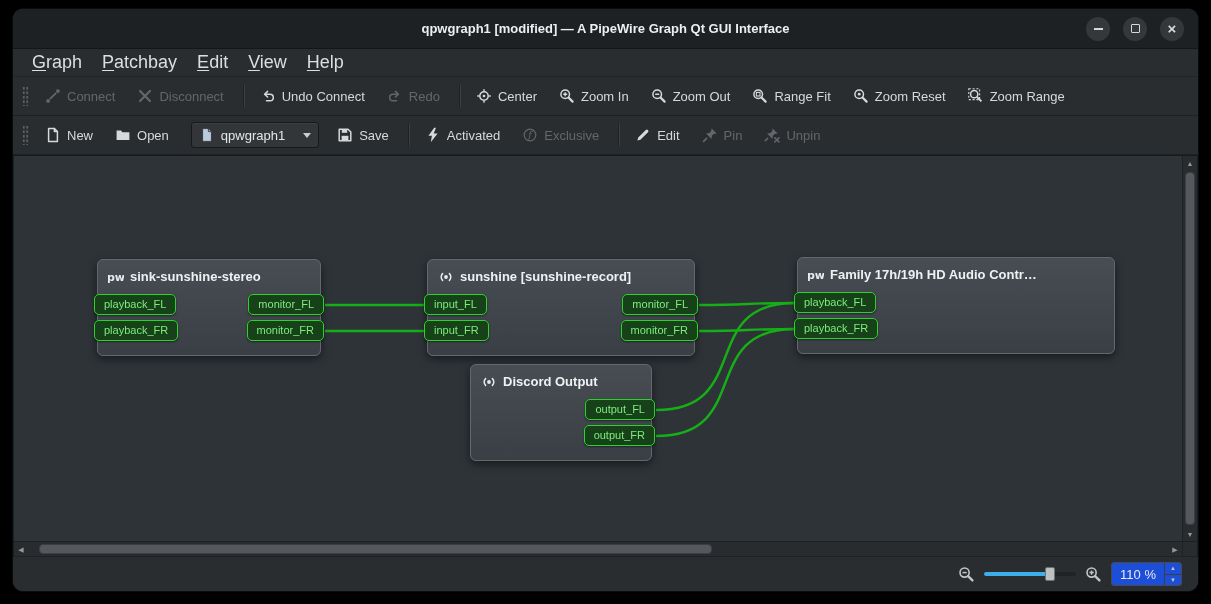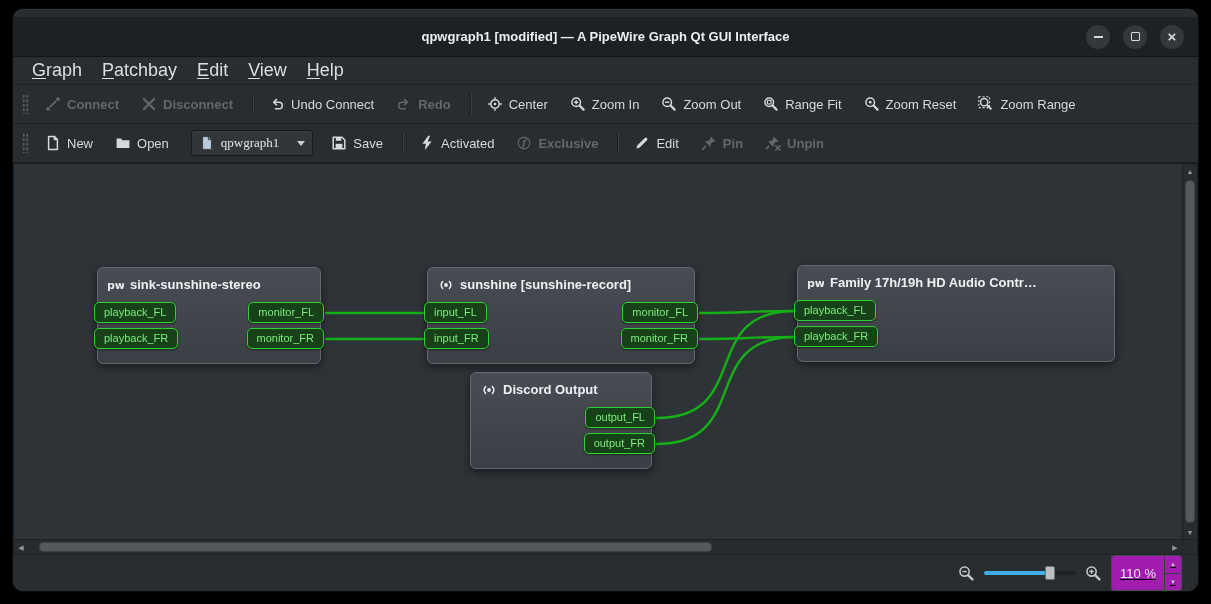--- a/index.html
+++ b/index.html
@@ -11,42 +11,42 @@
     -webkit-font-smoothing:antialiased;
   }
   .window {
     position:absolute; left:12px; top:8px; width:1187px; height:584px;
     background:#2a2d30; border-radius:11px; overflow:hidden;
     display:flex; flex-direction:column;
     border:1px solid #0b0c0d;
     box-shadow: inset 0 0 0 1px rgba(255,255,255,0.04);
   }
   
-  .titlebar { flex:0 0 40px; background:#1e2123; position:relative; display:flex; align-items:center; border-bottom:1px solid #141617;margin-top:8px; }
+  .titlebar { flex:0 0 40px; background:#1e2123; position:relative; display:flex; align-items:center; border-bottom:1px solid #141617; }
   .title { position:absolute; left:0; right:0; text-align:center; color:#eceef0; font-weight:bold; font-size:13px; pointer-events:none; }
   .winbtns { margin-left:auto; display:flex; gap:13px; padding-right:14px; z-index:2; }
   .winbtn { width:24px; height:24px; border-radius:50%; background:#35383a; display:flex; align-items:center; justify-content:center; color:#d6d9db; }
   .glyph-min { width:9px; height:2px; background:currentColor; display:block; }
   .glyph-max { width:9px; height:9px; border:1.5px solid currentColor; display:block; border-radius:1px; }
   .glyph-close { font-size:15px; line-height:1; font-weight:bold; }
   
   .menubar { flex:0 0 27px; background:#2a2d2f; border-bottom:1px solid #212426; display:flex; align-items:center; padding-left:10px; gap:2px; }
   .menu-item { color:#dcdfe1; font-size:18px; padding:3px 9px; border-radius:3px; }
   .menu-item u { text-decoration:underline; text-underline-offset:2px; }
   
   .toolbar { flex:0 0 39px; background:#2a2d2f; border-bottom:1px solid #1e2123; display:flex; align-items:center; padding-left:7px; }
   .tb-handle { width:7px; height:20px; margin:0 7px 0 2px;
     background-image:radial-gradient(circle,#5c6064 1px,transparent 1.3px);
     background-size:3.5px 4.5px; }
   .tb-btn { display:flex; align-items:center; gap:6px; color:#d6d9db; font-size:13px; padding:6px 9px; margin-right:4px; border-radius:3px; white-space:nowrap; }
-  .tb-btn.disabled { color:#63676b;font-weight:bold; }
+  .tb-btn.disabled { color:#63676b; }
   .tb-sep { width:0; height:22px; border-left:1px solid #1f2224; border-right:1px solid #3c4043; margin:0 6px; }
   .icn { width:16px; height:16px; display:inline-flex; flex:0 0 auto; }
   .icn svg { display:block; }
-  .combo { display:flex; align-items:center; gap:6px; background:#323639; border:1px solid #17191b; border-radius:3px; padding:4px 7px; margin:0 9px; color:#e3e6e8; font-size:13px; box-shadow:inset 0 1px 0 rgba(255,255,255,.05);font-family:Liberation Serif, serif; }
+  .combo { display:flex; align-items:center; gap:6px; background:#323639; border:1px solid #17191b; border-radius:3px; padding:4px 7px; margin:0 9px; color:#e3e6e8; font-size:13px; box-shadow:inset 0 1px 0 rgba(255,255,255,.05); }
   .combo-arrow { width:0; height:0; border-left:4px solid transparent; border-right:4px solid transparent; border-top:5px solid #caced1; margin-left:12px; }
   
   .canvas-frame { flex:1 1 auto; position:relative; background:#2e3338; border-left:1px solid #1b1e20; border-right:1px solid #1b1e20; border-top:1px solid #17191b; overflow:hidden; }
   #edges { position:absolute; left:0; top:0; pointer-events:none; }
   #edges path { fill:none; stroke:var(--edge,#16b316); stroke-width:2.4; }
   #nodes { position:absolute; inset:0; }
   .node { position:absolute; background:linear-gradient(#484d53 0%, #3a3f45 100%); border:1px solid #64686d; border-radius:6px; box-shadow:0 3px 9px rgba(0,0,0,.5); padding-bottom:12px; }
   .node-head { display:flex; align-items:center; gap:6px; padding:7px 10px 5px; height:31px; color:#eef1f3; font-weight:bold; font-size:13px; white-space:nowrap; overflow:hidden; }
   .node-icn { width:16px; height:16px; color:#e8ebed; flex:0 0 auto; }
   .port-row { display:flex; justify-content:space-between; align-items:center; height:26px; margin:0 -4px; }
@@ -64,21 +64,21 @@
   .hs-thumb { position:absolute; top:2px; bottom:2px; left:1%; width:59%; background:#55595e; border:1px solid #3b3f43; border-radius:4px; }
   .sc-corner { position:absolute; right:0; bottom:0; width:15px; height:15px; background:#292c2f; border-left:1px solid #1e2124; border-top:1px solid #1e2124; }
   
   .statusbar { flex:0 0 35px; background:#2a2d2f; border-top:1px solid #1f2224; display:flex; align-items:center; justify-content:flex-end; gap:9px; padding-right:16px; }
   .sb-mag { width:17px; height:17px; color:#c3c7ca; display:inline-flex; }
   .sb-mag svg { width:17px; height:17px; }
   .slider { width:92px; height:16px; position:relative; display:flex; align-items:center; }
   .slider-groove { height:4px; width:100%; background:#202326; border-radius:2px; position:relative; }
   .slider-fill { position:absolute; left:0; top:0; bottom:0; background:var(--accent,#3daee9); border-radius:2px; }
   .slider-handle { position:absolute; top:50%; transform:translate(-50%,-50%); width:10px; height:14px; background:#bcc0c3; border:1px solid #6e7275; border-radius:2px; }
-  .spinbox { display:flex; align-items:stretch; background:#a21caf; border:1px solid #474b4f; border-radius:3px; height:36px; overflow:hidden;text-decoration:underline; }
+  .spinbox { display:flex; align-items:stretch; background:#1d4ed8; border:1px solid #474b4f; border-radius:3px; height:24px; overflow:hidden; }
   .spin-value { color:#e6e9eb; font-size:13px; display:flex; align-items:center; justify-content:flex-end; padding:0 8px; min-width:46px; }
   .spin-arrows { display:flex; flex-direction:column; width:17px; border-left:1px solid #3a3e41; }
   .spin-btn { flex:1; display:flex; align-items:center; justify-content:center; color:#c3c7ca; font-size:6px; line-height:1; }
   .spin-btn + .spin-btn { border-top:1px solid #3a3e41; }
 </style>
 </head>
 <body>
 
 <div class="window">
 

